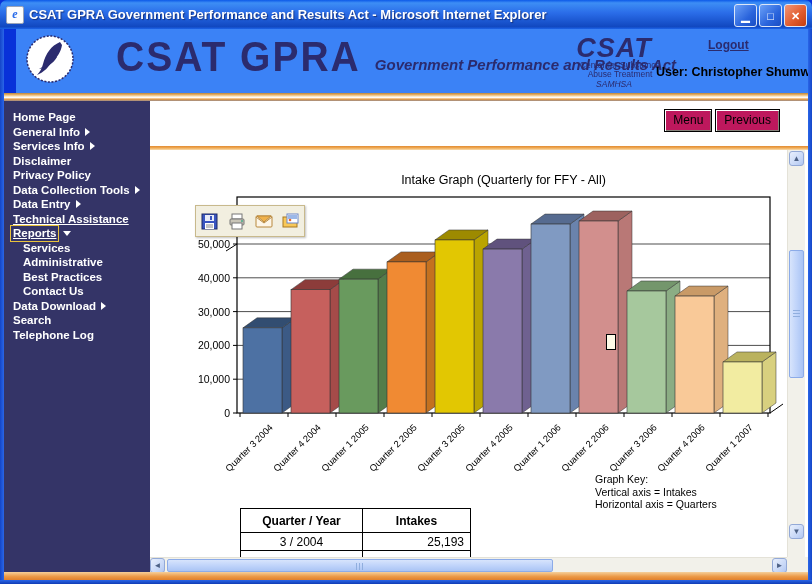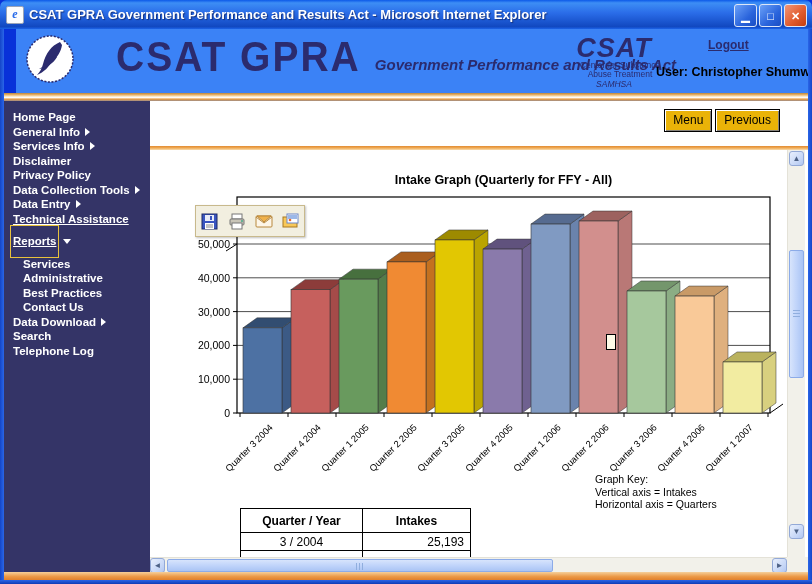--- a/index.html
+++ b/index.html
@@ -32,35 +32,35 @@
   .logout{position:absolute;left:692px;top:9px;color:#2b2b6e;font-weight:bold;font-size:12px;text-decoration:underline;cursor:pointer;}
   .userline{position:absolute;left:640px;top:36px;color:#000;font-weight:bold;font-size:12.5px;white-space:nowrap;}
   .header-rule{position:absolute;left:4px;top:93px;width:804px;height:8px;
     background:linear-gradient(180deg,#b8863e 0%,#e9b265 22%,#f9ecd0 45%,#ffffff 55%,#eda954 75%,#c08448 90%,#9aa8c4 100%);}
 
   
   .sidebar{position:absolute;left:4px;top:101px;width:146px;height:471px;background:#343467;padding-top:9px;box-sizing:border-box;}
   .nav-item{color:#fff;font-weight:bold;font-size:11.5px;line-height:14.5px;padding-left:9px;white-space:nowrap;cursor:pointer;display:flex;align-items:center;}
   .nav-item.indent{padding-left:19px;}
   .nav-item .lbl.u{text-decoration:underline;}
-  .nav-item .lbl.focus{outline:1px solid #e8c23c;padding:8px 2px;margin-left:-2px;}
+  .nav-item .lbl.focus{outline:1px solid #e8c23c;padding:0 2px;margin-left:-2px;}
   .arr{display:inline-block;margin-left:5px;}
   .arr.right{width:0;height:0;border-left:5px solid #fff;border-top:4px solid transparent;border-bottom:4px solid transparent;}
   .arr.down{width:0;height:0;border-top:5px solid #fff;border-left:4px solid transparent;border-right:4px solid transparent;}
 
   
   .content{position:absolute;left:150px;top:101px;width:658px;height:471px;background:#ffffff;}
   .topbtns{position:absolute;right:28px;top:8px;display:flex;gap:3px;}
-  .btn-classic{background:#eab308;border:1px solid #000;box-shadow:inset 1px 1px 0 #fff,inset -1px -1px 0 #87837b;
+  .btn-classic{background:#be185d;border:1px solid #000;box-shadow:inset 1px 1px 0 #fff,inset -1px -1px 0 #87837b;
     font-size:12px;padding:3px 8px 4px;font-family:"Liberation Sans",sans-serif;cursor:pointer;}
   .orange-rule{position:absolute;left:0;top:45px;width:658px;height:4px;
     background:linear-gradient(180deg,#e08a34 0%,#f0a850 45%,#f8dcae 100%);}
 
   .viewport{position:absolute;left:0;top:49px;width:637px;height:407px;overflow:hidden;background:#fff;}
-  .chart-title{position:absolute;left:87px;top:23px;width:533px;text-align:center;font-weight:bold;font-size:12.5px;color:#000;}
+  .chart-title{position:absolute;left:87px;top:23px;width:533px;text-align:center;font-weight:normal;font-size:12.5px;color:#000;}
   #chart-svg{position:absolute;left:0;top:0;}
 
   
   .chart-toolbar{position:absolute;left:45px;top:55px;width:108px;height:30px;background:#f2efe0;
     border:1px solid #c8b98c;box-shadow:1px 1px 2px rgba(0,0,0,.25);display:flex;align-items:center;justify-content:space-around;}
   .ct-icon{width:20px;height:20px;display:flex;align-items:center;justify-content:center;cursor:pointer;}
 
   .graph-key{position:absolute;left:445px;top:323px;font-size:10.5px;line-height:12.5px;color:#000;}
 
   .data-table-wrap{position:absolute;left:90px;top:358px;width:232px;height:49px;overflow:hidden;}

